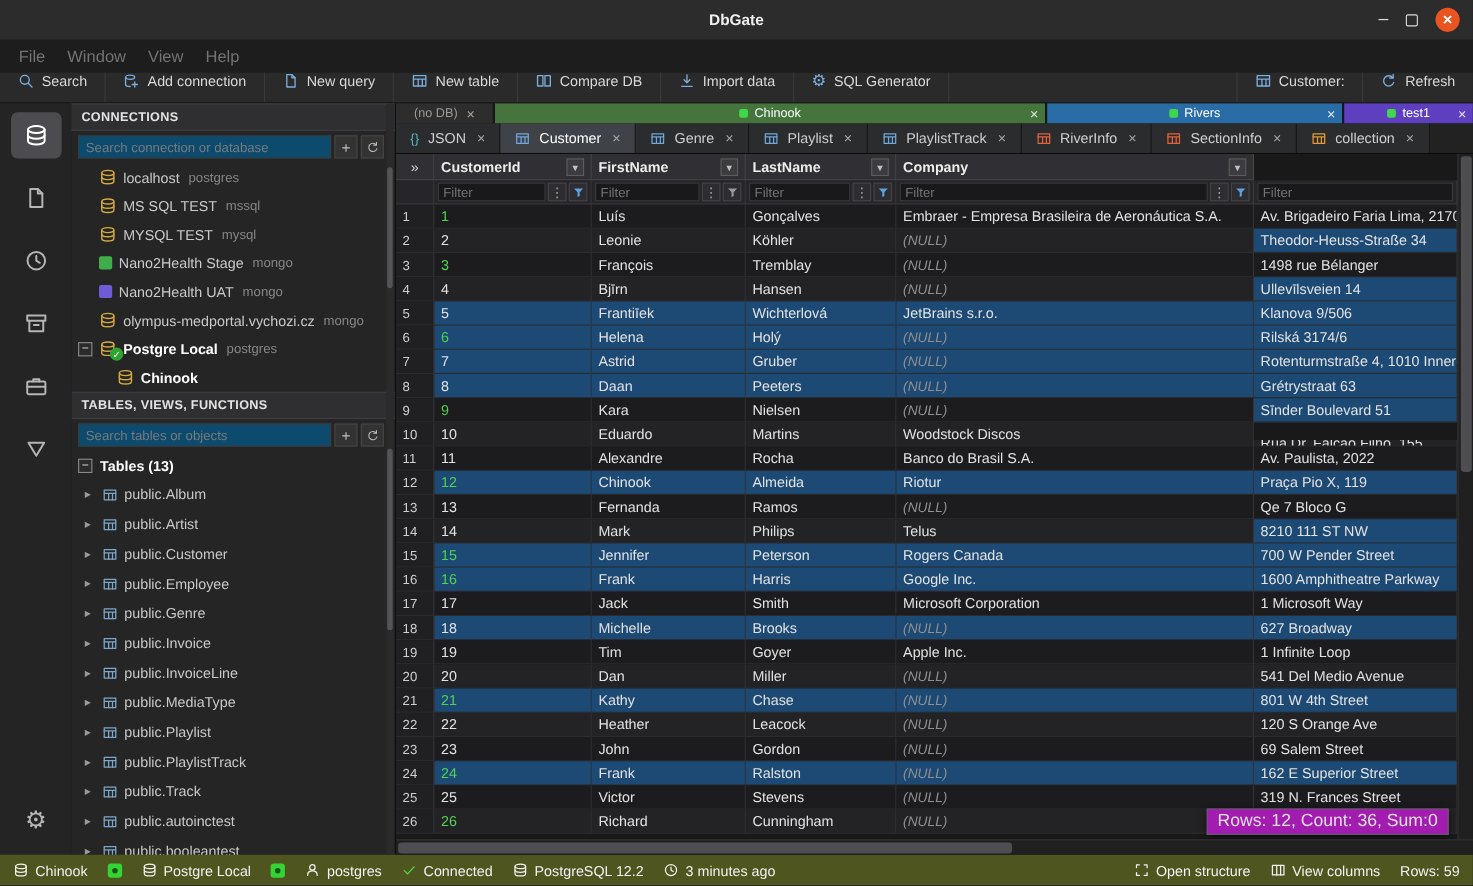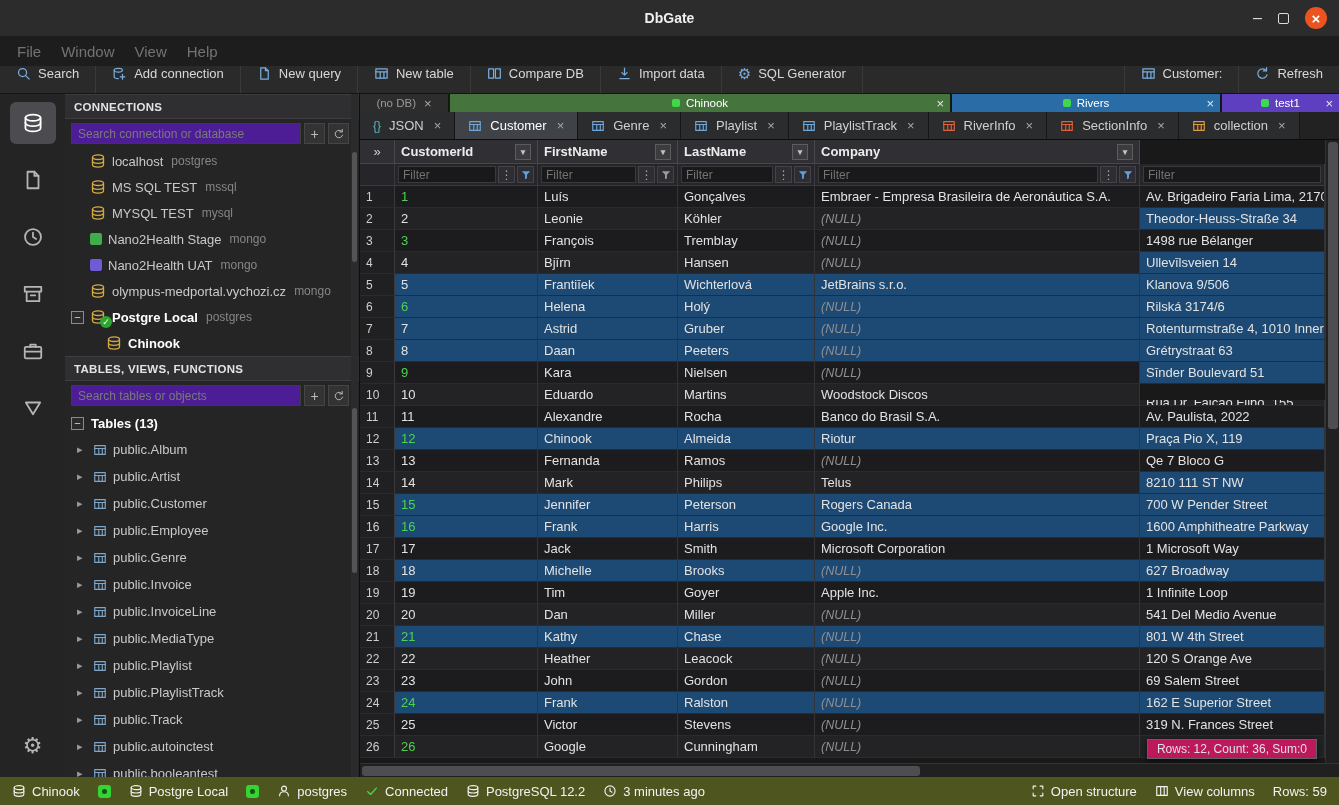--- a/index.html
+++ b/index.html
@@ -33,21 +33,21 @@
 .ib-item.active{background:#4c4c50;color:#fff}
 .ib-item.bottom{margin-top:auto}
 
 
 .leftpanel{width:295px;flex:0 0 295px;background:#252526;display:flex;flex-direction:column;border-right:1px solid #0e0e0e}
 .panel-section{position:relative}
 .panel-section.conn{flex:0 0 auto}
 .panel-section.tbl{flex:1;overflow:hidden}
 .panel-header{height:25px;background:#2f2f31;border-top:1px solid #3e3e42;border-bottom:1px solid #3e3e42;display:flex;align-items:center;padding:0 9px;font-size:11.5px;font-weight:bold;color:#e3e3e3;letter-spacing:.3px}
 .search-row{display:flex;gap:3px;padding:4px 10px 4px 6px;align-items:center}
-.search-input{flex:1;min-width:0;height:21px;background:#4c1d95;border:1px solid #3c3c3c;color:#bbb;font-size:12px;padding:0 6px;outline:none;font-family:inherit}
+.search-input{flex:1;min-width:0;height:21px;background:#0c4a6e;border:1px solid #3c3c3c;color:#bbb;font-size:12px;padding:0 6px;outline:none;font-family:inherit}
 .search-input::placeholder{color:#7a7a7a}
 .mini-btn{width:21px;height:21px;flex:0 0 21px;background:#333;border:1px solid #454545;color:#bbb;display:flex;align-items:center;justify-content:center;font-size:14px}
 .tree{font-size:13px}
 .tree-item{height:26px;display:flex;align-items:center;gap:6px;padding-left:6px;color:#c9c9c9;white-space:nowrap;overflow:hidden}
 .expspace{width:13px;flex:0 0 13px}
 .expbox{width:13px;height:13px;flex:0 0 13px;border:1px solid #8a8a8a;color:#ddd;font-size:11px;line-height:10px;display:flex;align-items:center;justify-content:center;background:#2b2b2b}
 .tree-item.bold .tname{color:#fff;font-weight:bold}
 .tree-item.child{padding-left:22px}
 .engine{color:#868686;font-size:12px;margin-left:2px}
 .icwrap{position:relative;display:inline-flex;flex:0 0 auto}
@@ -92,21 +92,21 @@
 .drow.odd .cell{background:#1c1c1e}
 .drow.even .cell{background:#232326}
 .drow.sel .cell{background:var(--sel)}
 .cell.cellsel{background:var(--sel) !important}
 .cell.green{color:var(--green)}
 .nullv{color:#8f8f8f;font-style:italic;font-size:12.5px}
 .vscroll{position:absolute;top:0;right:0;bottom:0;width:14px;background:#202020;border-left:1px solid #333}
 .vthumb{position:absolute;left:2px;width:10px;top:2px;height:46%;background:#4e4e52;border-radius:3px}
 .hscroll{height:14px;flex:0 0 14px;background:#202020;border-top:1px solid #333;position:relative}
 .hthumb{position:absolute;top:2px;height:10px;left:2px;width:57%;background:#4e4e52;border-radius:3px}
-.tooltip{position:absolute;right:22px;bottom:4px;background:#be185d;border:1px solid #606065;color:#e0e0e0;font-size:12px;padding:2px 9px;box-shadow:0 2px 8px rgba(0,0,0,.6);z-index:5}
+.tooltip{position:absolute;right:22px;bottom:4px;background:#a21caf;border:1px solid #606065;color:#e0e0e0;font-size:16px;padding:2px 9px;box-shadow:0 2px 8px rgba(0,0,0,.6);z-index:5}
 
 
 .statusbar{height:28px;flex:0 0 28px;display:flex;align-items:center;justify-content:space-between;padding:0 12px;color:#f2f2f2;font-size:13px;background:#4f551e}
 .sb-group{display:flex;align-items:center;gap:18px}
 .sb-item{display:flex;align-items:center;gap:6px;white-space:nowrap}
 .ic{display:inline-flex;align-items:center;justify-content:center;flex:0 0 auto;line-height:1}
 .ic svg{display:block}
 .led{width:13px;height:13px;border-radius:3px;background:#35d435;position:relative;display:inline-block}
 .led::after{content:"";position:absolute;left:4px;top:4px;width:5px;height:5px;border-radius:50%;background:#145314}
 </style>
@@ -941,21 +941,21 @@
                 <div class="cell" style="width: 140px; flex: 0 0 140px;">Victor</div>
                 <div class="cell" style="width: 137px; flex: 0 0 137px;">Stevens</div>
                 <div class="cell" style="width: 325px; flex: 0 0 325px;">
                   <span class="nullv">(NULL)</span>
                 </div>
                 <div class="cell" style="flex: 1 1 auto; min-width: 0px;">319 N. Frances Street</div>
               </div>
               <div class="drow even">
                 <div class="rownum">26</div>
                 <div class="cell green" style="width: 143px; flex: 0 0 143px;">26</div>
-                <div class="cell" style="width: 140px; flex: 0 0 140px;">Google</div>
+                <div class="cell" style="width: 140px; flex: 0 0 140px;">Richard</div>
                 <div class="cell" style="width: 137px; flex: 0 0 137px;">Cunningham</div>
                 <div class="cell" style="width: 325px; flex: 0 0 325px;">
                   <span class="nullv">(NULL)</span>
                 </div>
                 <div class="cell" style="flex: 1 1 auto; min-width: 0px;"></div>
               </div>
             </div>
         </div>
         <div class="vscroll">
             <div class="vthumb"></div>

